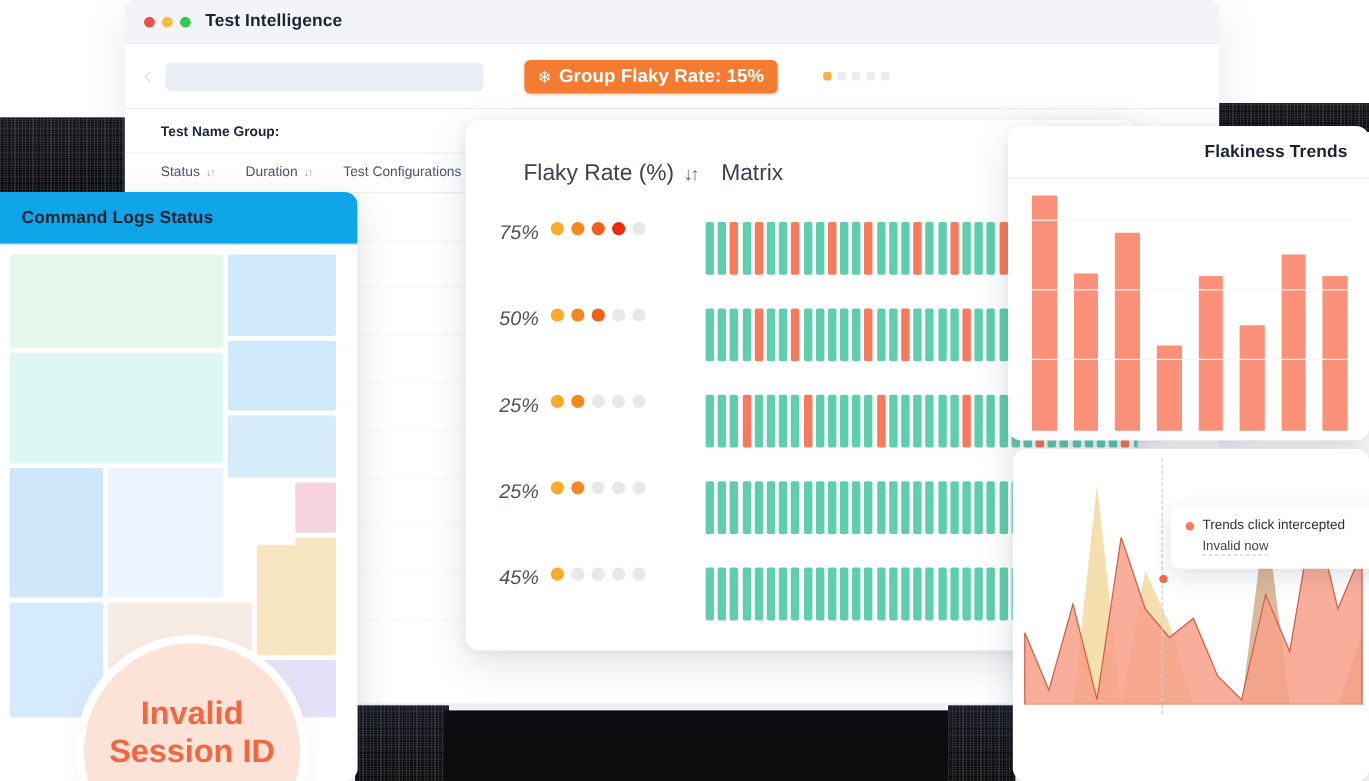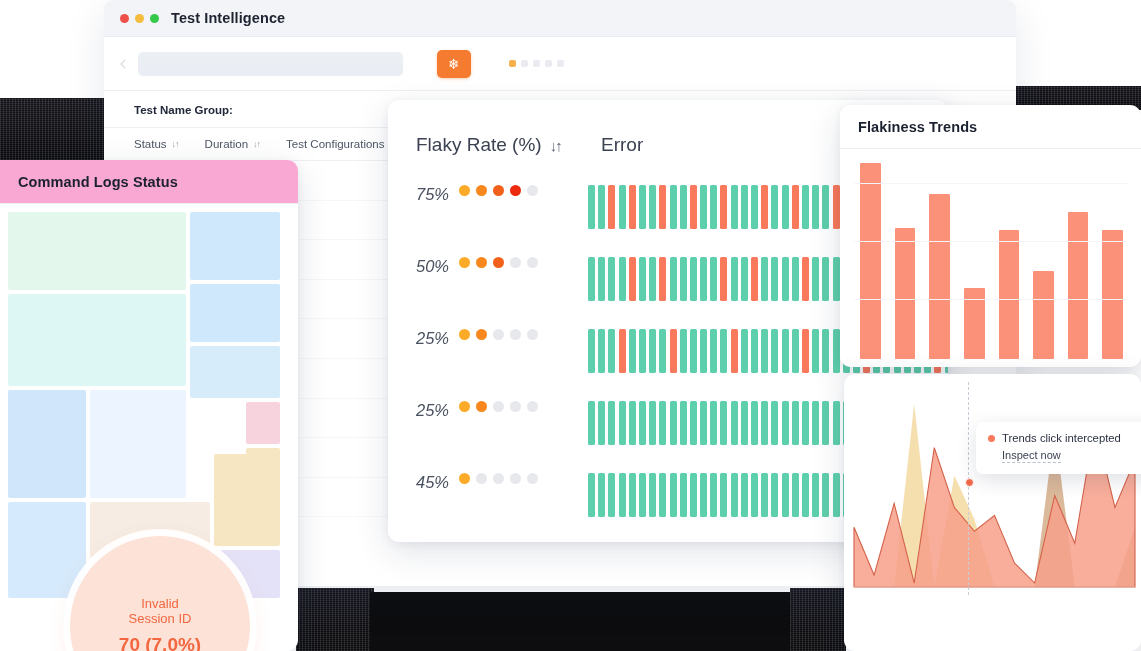--- a/index.html
+++ b/index.html
@@ -78,51 +78,51 @@
     box-shadow:0 10px 34px rgba(25,37,72,.13), 0 2px 8px rgba(25,37,72,.06);
     overflow:hidden;
   }
   .card-head{
     padding:14px 18px 13px 18px;border-bottom:1px solid #edeff3;
     font-size:14.5px;font-weight:700;color:#1b2130;letter-spacing:.1px;
   }
 
   
   #clogs{left:0px;top:160px;width:298px;height:491px;border-radius:0 11px 11px 0;}
-  #clogs .card-head{background:#f9a8d4;}
+  #clogs .card-head{background:#0ea5e9;}
   .treemap{position:relative;width:100%;height:425px;}
   .tile{position:absolute;border-radius:2px;}
   .bubble{
     position:absolute;left:70px;top:332px;width:180px;height:180px;border-radius:50%;
     background:#fde2d8;box-shadow:0 0 0 7px rgba(255,255,255,.92),0 6px 22px rgba(232,100,66,.16);
     display:flex;flex-direction:column;align-items:center;justify-content:center;
     color:#f2673f;text-align:center;line-height:1.18;
   }
-  .bub-t{font-size:13px;font-weight:400;}
+  .bub-t{font-size:27px;font-weight:700;}
   .bub-v{font-size:19px;font-weight:600;margin-top:7px;}
 
   
   #flaky{left:388px;top:100px;width:560px;height:442px;}
   #flaky .inner{padding:34px 0 0 28px;}
   .fr-head{display:flex;align-items:center;}
-  .fr-title{font-size:19px;color:#3b4252;display:flex;align-items:center;gap:8px;width:185px;}
+  .fr-title{font-size:19px;color:#3b4252;display:flex;align-items:center;gap:8px;width:185px;justify-content:center;}
   .fr-sort{font-size:15px;color:#6a7park;color:#5d6676;letter-spacing:-2px;}
   .mx-title{font-size:19px;color:#3b4252;}
   .fr-rows{margin-top:29px;}
   .fr-row{height:72px;display:flex;align-items:flex-start;font-style:italic;}
   .fr-pct{width:48px;font-size:16.5px;color:#4a5160;}
   .dots{display:flex;gap:6px;align-items:center;margin-left:10px;}
   .dot{width:11px;height:11px;border-radius:50%;background:#e6e8ec;}
   .matrix{display:flex;gap:3.2px;margin-left:50px;}
   .bar{width:7px;height:44px;border-radius:1.5px;}
   .bar.p{background:#5ecfac;}
   .bar.f{background:#f9795c;}
 
   
-  #ftrend{left:840px;top:105px;width:301px;height:262px;}
+  #ftrend{left:840px;top:105px;width:301px;height:262px;text-align:right;}
   .bars{display:flex;align-items:flex-end;gap:14px;height:196px;padding:14px 18px 0 20px;position:relative;}
   .gline{position:absolute;left:14px;right:14px;height:1px;background:#f4f5f8;}
   .tbar{flex:1;background:#fa9178;border-radius:1px;}
 
   
   #ltrend{left:844px;top:374px;width:297px;height:277px;}
   .lt-body{position:relative;height:225px;}
   .lt-body svg{position:absolute;left:0;top:0;}
   .vline{position:absolute;left:124px;top:8px;bottom:4px;width:0;border-left:1px dashed #c8ccd6;}
   .tooltip{
@@ -158,20 +158,21 @@
     <div class="win-title">Test Intelligence</div>
   </div>
 
   <div class="toolbar">
     <svg class="tb-caret" viewBox="0 0 10 10">
       <path d="M7 1 L3 5 L7 9" fill="none" stroke="#7b8395" stroke-width="1.4"></path>
     </svg>
     <div class="search-box" title=""></div>
     <div class="flaky-badge">
       <span class="snow">❄</span>
+      <span>Group Flaky Rate: 15%</span>
     </div>
     <div class="pager">
       <span class="pdot on"></span>
       <span class="pdot"></span>
       <span class="pdot"></span>
       <span class="pdot"></span>
       <span class="pdot"></span>
     </div>
   </div>
 
@@ -232,21 +233,21 @@
     </div>
 </div>
 
 <div class="card" id="flaky">
   <div class="inner">
     <div class="fr-head">
       <div class="fr-title">
         <span>Flaky Rate (%)</span>
         <span class="fr-sort">↓↑</span>
       </div>
-      <div class="mx-title">Error</div>
+      <div class="mx-title">Matrix</div>
     </div>
     <div class="fr-rows" id="flaky-rows">
         <div class="fr-row">
           <div class="fr-pct">75%</div>
           <div class="dots">
             <span class="dot" style="background: rgb(251, 171, 39);"></span>
             <span class="dot" style="background: rgb(248, 135, 29);"></span>
             <span class="dot" style="background: rgb(243, 96, 26);"></span>
             <span class="dot" style="background: rgb(236, 42, 15);"></span>
             <span class="dot"></span>
@@ -536,16 +537,16 @@
         <path d="M 10 213 L 10 153.29999999999998 L 30.071428571428573 201.06 L 50.142857142857146 129.42000000000002 L 70.21428571428572 209.02 L 90.28571428571429 73.70000000000002 L 110.35714285714286 133.39999999999998 L 130.42857142857144 157.28 L 150.5 141.36 L 170.57142857142858 189.12 L 190.64285714285717 209.02 L 210.71428571428572 121.46000000000001 L 230.7857142857143 169.22 L 250.8571428571429 49.82000000000001 L 270.92857142857144 133.39999999999998 L 291 85.64 L 291 213 Z" fill="#f7a08a" fill-opacity="0.85" stroke="#d4624a" stroke-width="1.1"></path>
         <line x1="10" y1="213" x2="291" y2="213" stroke="#e9b5a6" stroke-width="1"></line>
       </svg>
     <div class="vline"></div>
     <div class="lt-dot"></div>
     <div class="tooltip">
       <div class="tt-row">
         <span class="tt-dot"></span>
         <span>Trends click intercepted</span>
       </div>
-      <div class="tt-link">Inspect now</div>
+      <div class="tt-link">Invalid now</div>
     </div>
   </div>
 </div>
 
 </body></html>

